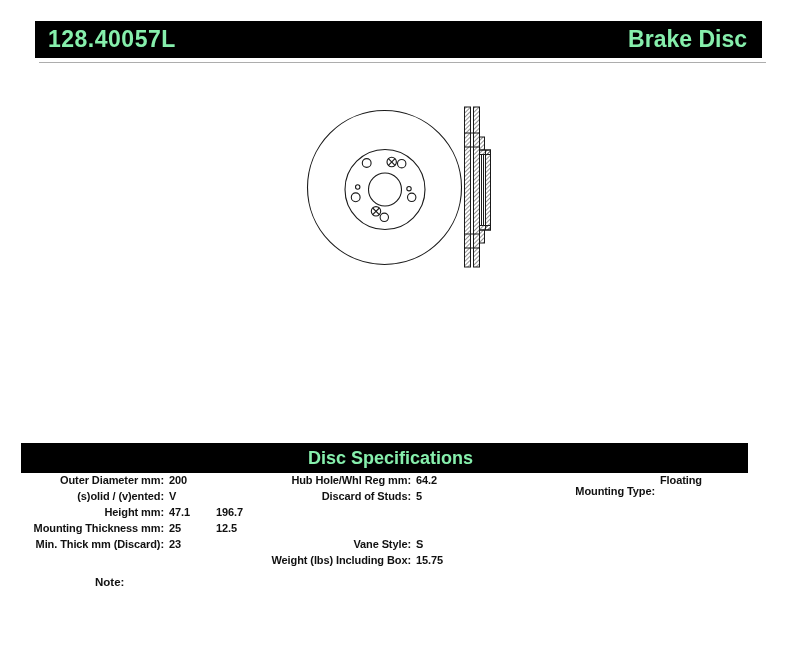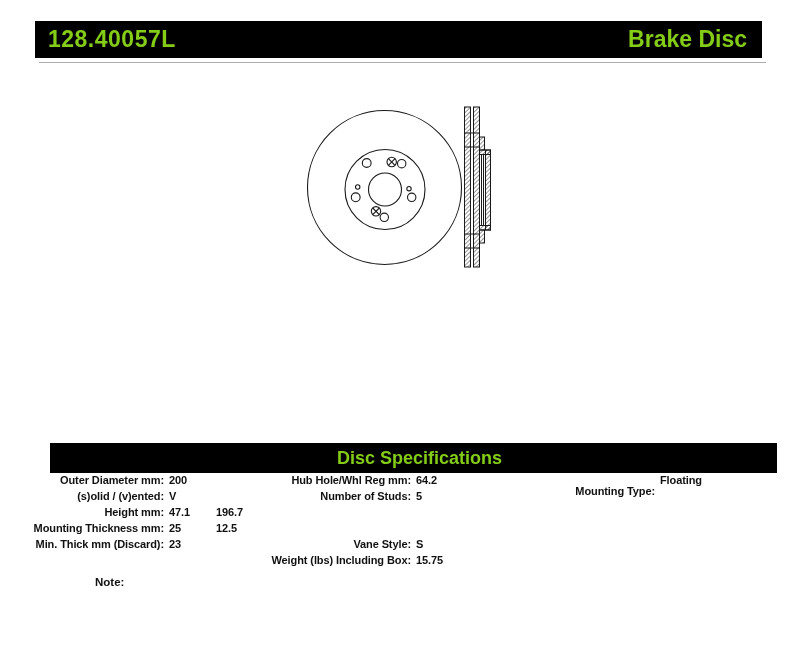--- a/index.html
+++ b/index.html
@@ -1,30 +1,30 @@
 <!DOCTYPE html>
 <html><head>
 <meta charset="utf-8">
 <style>
   html,body{margin:0;padding:0;}
   body{
     width:800px;height:655px;position:relative;background:#ffffff;
     font-family:"Liberation Sans",sans-serif;color:#111;overflow:hidden;
   }
   .bar{
-    position:absolute;background:#000;color:#84cc16;
+    position:absolute;background:#000;color:#86efac;
     display:flex;align-items:center;box-sizing:border-box;
   }
   .bar-top{left:35px;top:21px;width:727px;height:37px;
     justify-content:space-between;padding:0 15px 0 13px;}
   .bar-top .part-no{font-size:23px;font-weight:bold;letter-spacing:0.5px;}
   .bar-top .prod-type{font-size:23px;font-weight:bold;}
   .hairline{position:absolute;height:1px;background:#adadad;}
   .hl-top{left:39px;top:62px;width:727px;}
-  .bar-specs{left:50px;top:443px;width:727px;height:30px;justify-content:center;padding-left:12px;}
+  .bar-specs{left:21px;top:443px;width:727px;height:30px;justify-content:center;padding-left:12px;}
   .bar-specs .specs-title{font-size:18px;font-weight:bold;}
   .drawing{position:absolute;left:285px;top:90px;width:212px;height:185px;}
   .spec-col{position:absolute;top:474px;}
   .spec-row{display:flex;align-items:flex-start;height:16px;white-space:nowrap;}
   .spec-label{font-size:11px;font-weight:bold;text-align:right;letter-spacing:-0.1px;}
   .col1 .spec-label{width:134px;}
   .col2 .spec-label{width:200px;}
   .col3 .spec-label{width:200px;margin-top:11px;}
   .spec-value{font-size:11px;font-weight:bold;margin-left:5px;letter-spacing:-0.1px;}
   .col1{left:30px;}
@@ -121,21 +121,21 @@
     <span class="spec-value">23</span>
   </div>
 </div>
 
 <div class="spec-col col2">
   <div class="spec-row">
     <span class="spec-label">Hub Hole/Whl Reg mm:</span>
     <span class="spec-value">64.2</span>
   </div>
   <div class="spec-row">
-    <span class="spec-label">Number of Studs:</span>
+    <span class="spec-label">Discard of Studs:</span>
     <span class="spec-value">5</span>
   </div>
   <div class="spec-row">
     <span class="spec-value">196.7</span>
   </div>
   <div class="spec-row">
     <span class="spec-value">12.5</span>
   </div>
   <div class="spec-row">
     <span class="spec-label">Vane Style:</span>

